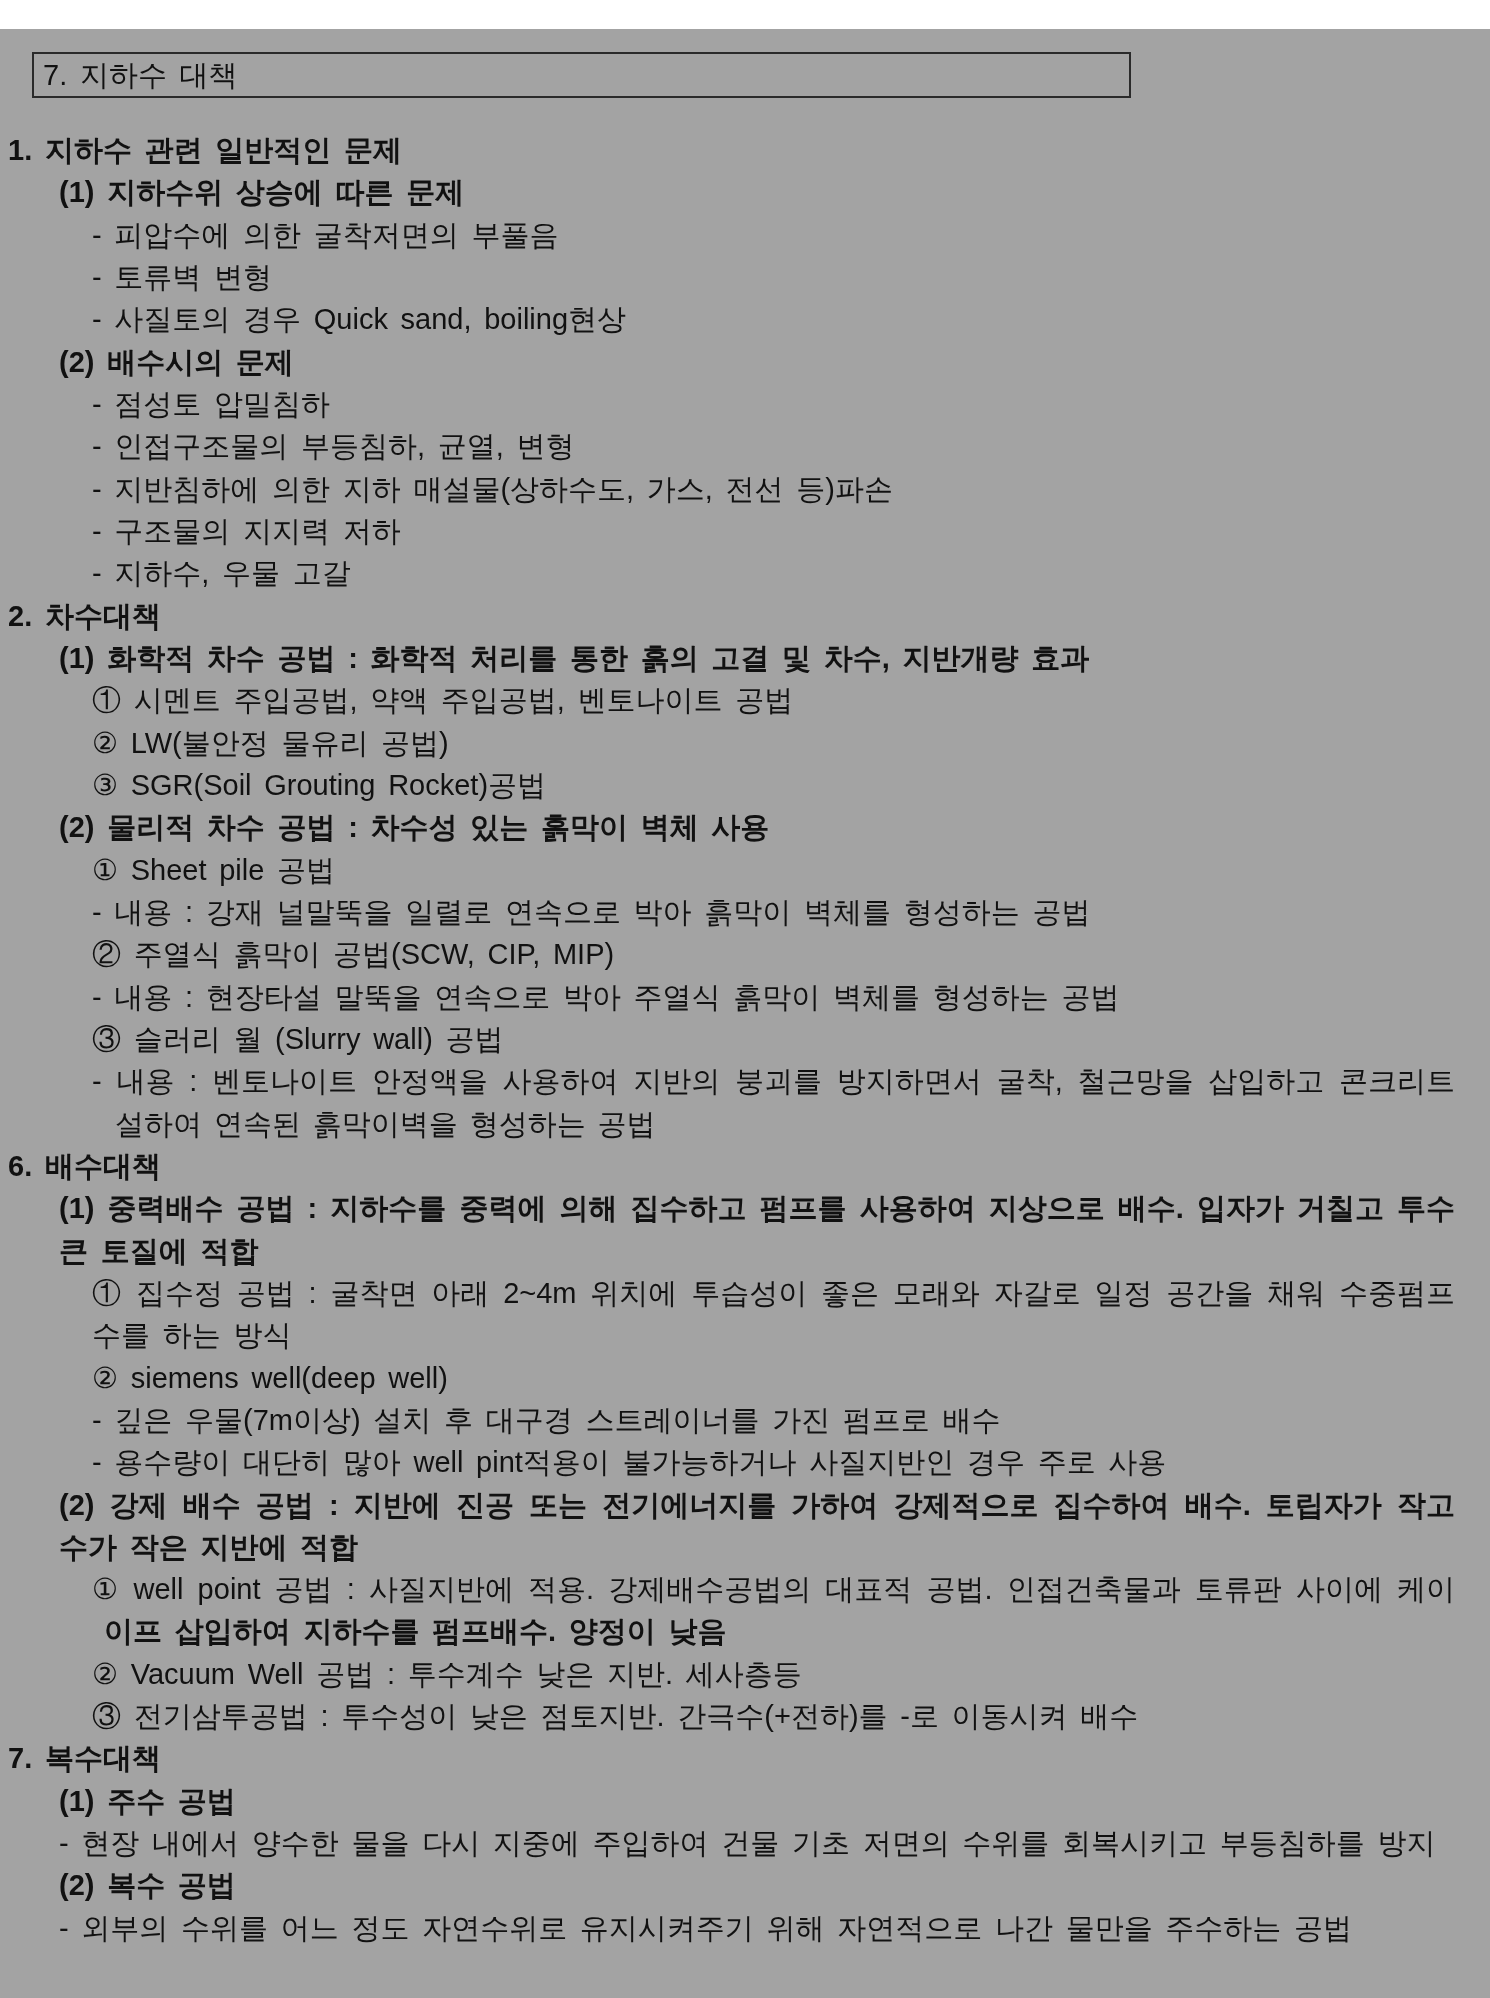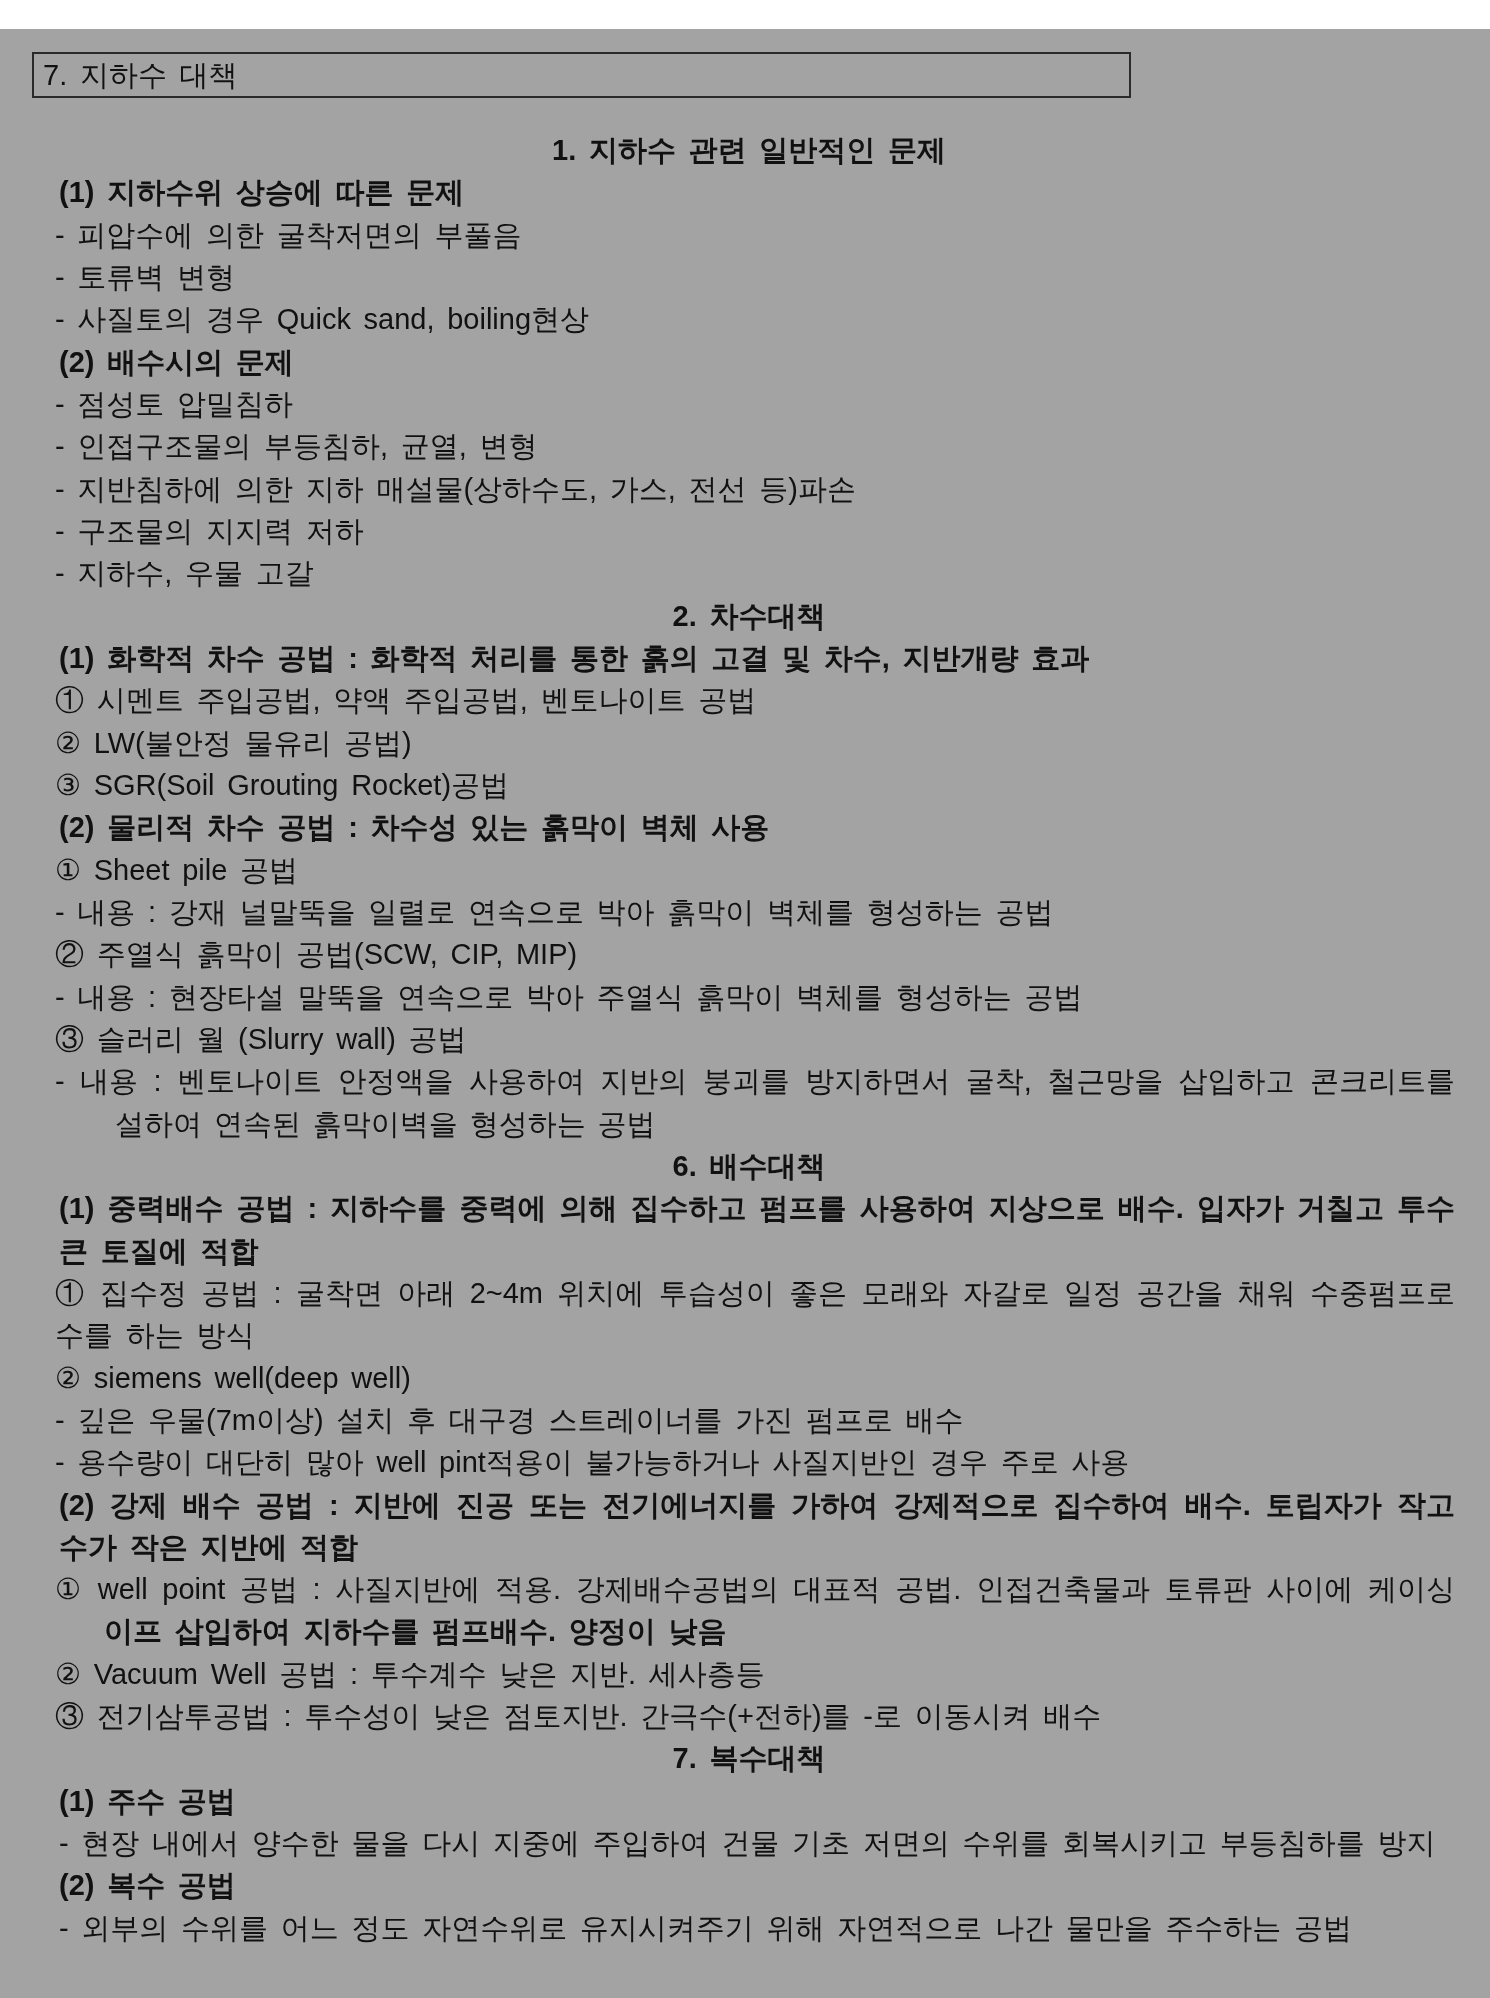--- a/index.html
+++ b/index.html
@@ -45,23 +45,23 @@
     overflow: hidden;
     box-sizing: border-box;
   }
   .line.b { font-weight: 700; }
   .line.just {
     white-space: normal;
     text-align: justify;
     text-align-last: justify;
     padding-right: 35px;
   }
-  .ind-l1  { padding-left: 8px; text-align: center; }
+  .ind-l1  { padding-left: 8px; }
   .ind-l2  { padding-left: 59px; }
-  .ind-l3  { padding-left: 55px; }
+  .ind-l3  { padding-left: 92px; }
   .ind-l3c { padding-left: 115px; font-family: Liberation Serif, serif; }
   .ind-l3d { padding-left: 104px; font-weight: bold; }
 </style>
 </head>
 <body>
 
 <div class="page">
   <div class="title-box">
     <span>7. 지하수 대책</span>
   </div>

